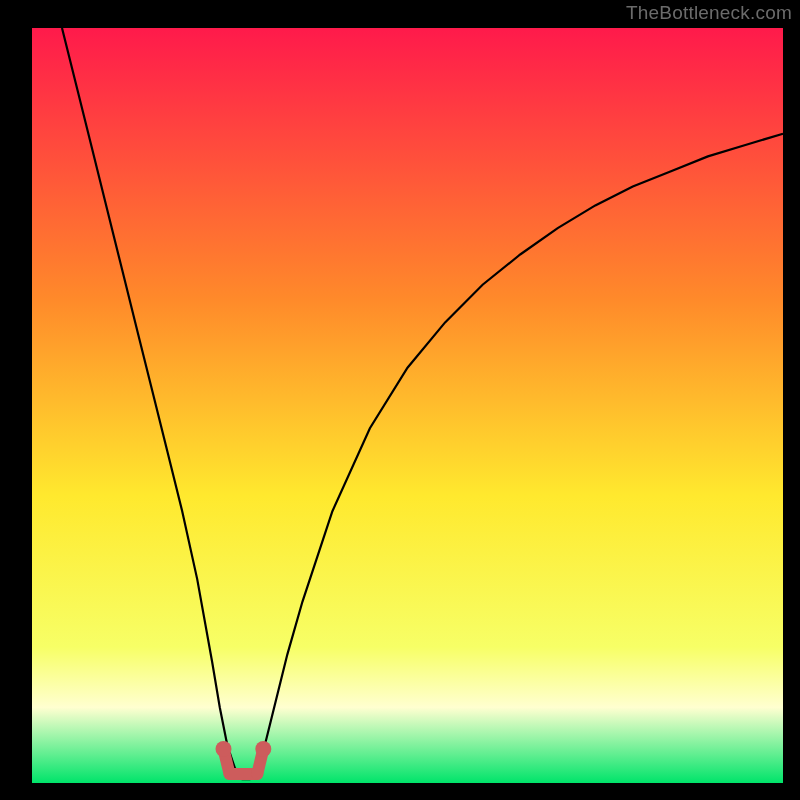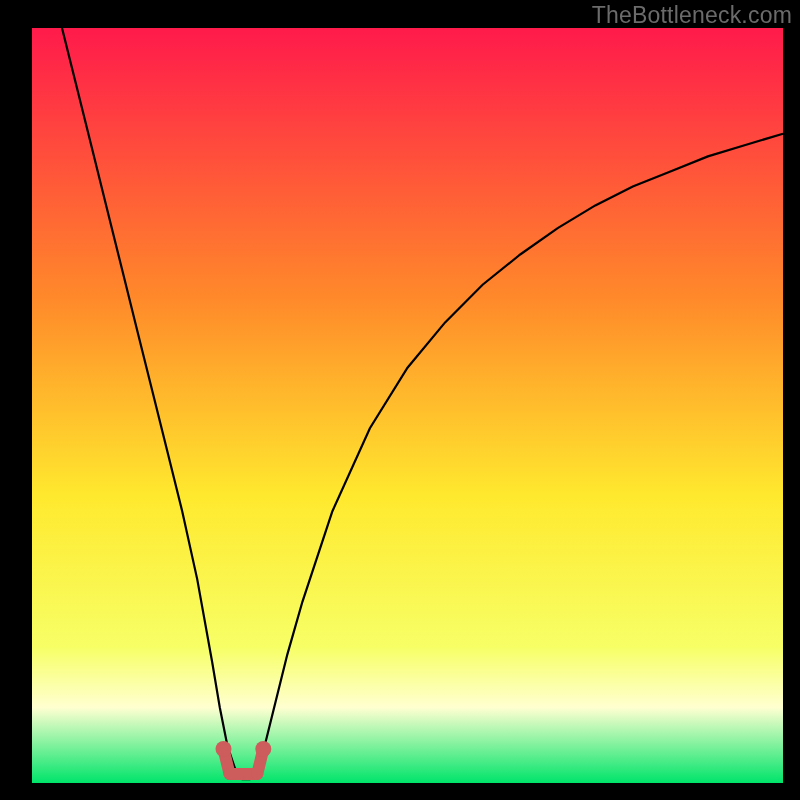--- a/index.html
+++ b/index.html
@@ -15,21 +15,21 @@
     position: relative;
     width: 800px;
     height: 800px;
     background: #000;
   }
   .attribution {
     position: absolute;
     top: 2px;
     right: 8px;
     color: #6b6b6b;
-    font-size: 23px;
+    font-size: 19px;
     letter-spacing: 0.2px;
     font-weight: 400;
     z-index: 4;
   }
   svg.plot {
     position: absolute;
     left: 0;
     top: 0;
     width: 800px;
     height: 800px;

